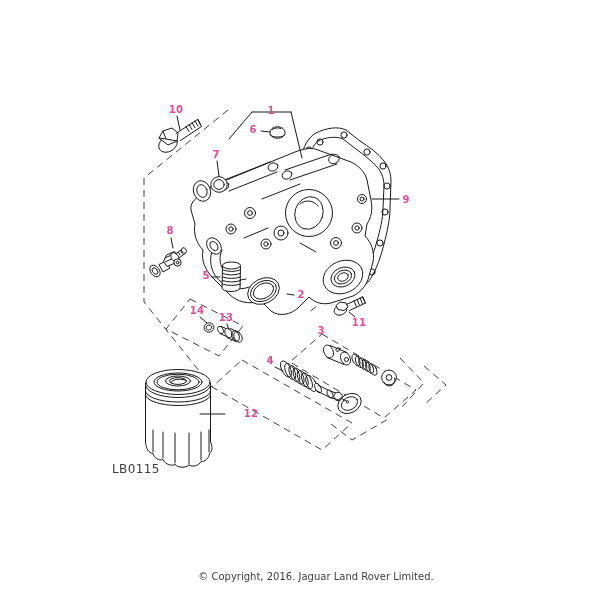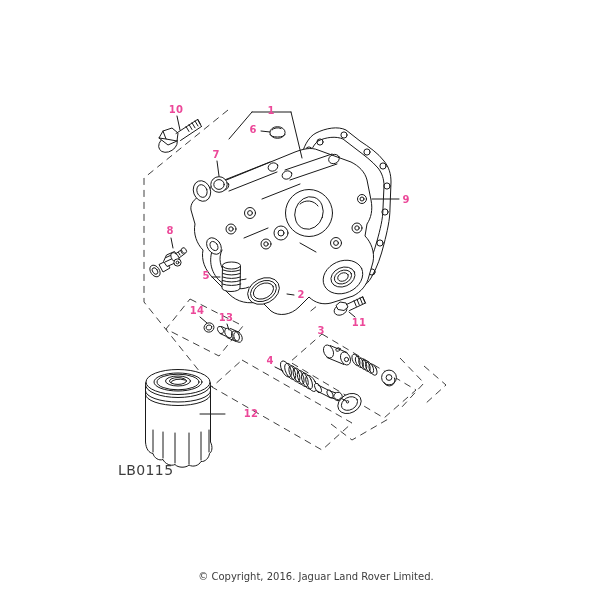--- a/index.html
+++ b/index.html
@@ -5,21 +5,21 @@
   html,body{margin:0;padding:0;background:#fff;}
   body{width:600px;height:600px;position:relative;font-family:"DejaVu Sans","Liberation Sans",sans-serif;}
   .stage{position:absolute;inset:0;width:600px;height:600px;background:#fff;overflow:hidden;}
   svg{position:absolute;left:0;top:0;}
   svg *{vector-effect:non-scaling-stroke;}
   .ln{fill:none;stroke:#1a1a1a;stroke-width:1;stroke-linecap:round;stroke-linejoin:round;}
   .w{fill:#ffffff;stroke:#1a1a1a;stroke-width:1;stroke-linejoin:round;}
   .dash{fill:none;stroke:#2a2a2a;stroke-width:0.9;stroke-dasharray:7 5;stroke-linejoin:miter;}
   .callout{position:absolute;transform:translate(-50%,-50%);color:#ec4899;font-weight:bold;
            font-size:10px;line-height:1;letter-spacing:0.2px;cursor:pointer;user-select:none;}
-  .code-label{position:absolute;left:118px;top:462px;font-size:14px;color:#3d3d3d;letter-spacing:0.4px;text-align:center;}
+  .code-label{position:absolute;left:112px;top:462px;font-size:12px;color:#3d3d3d;letter-spacing:0.4px;text-align:center;}
   .footer{position:absolute;left:0;top:571px;width:600px;text-align:center;font-size:10px;color:#3d3d3d;margin-left:16px;}
 </style>
 </head>
 <body>
 
 <div class="stage">
 
   <svg width="600" height="600" viewBox="0 0 600 600">
 
     <g>

